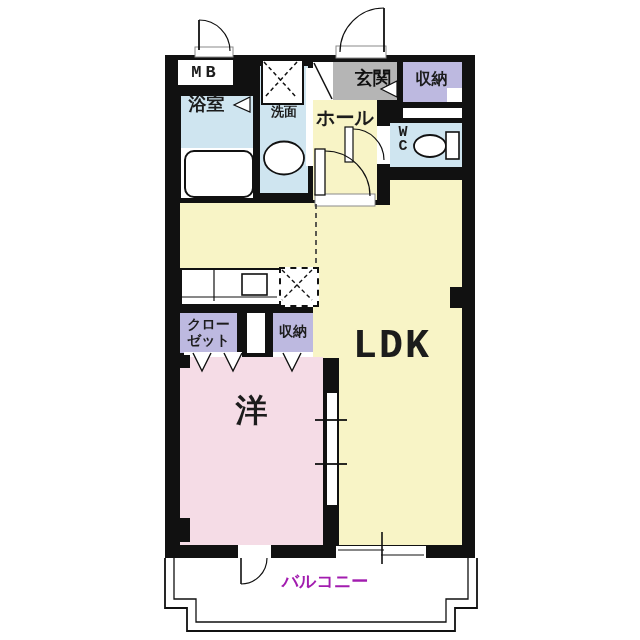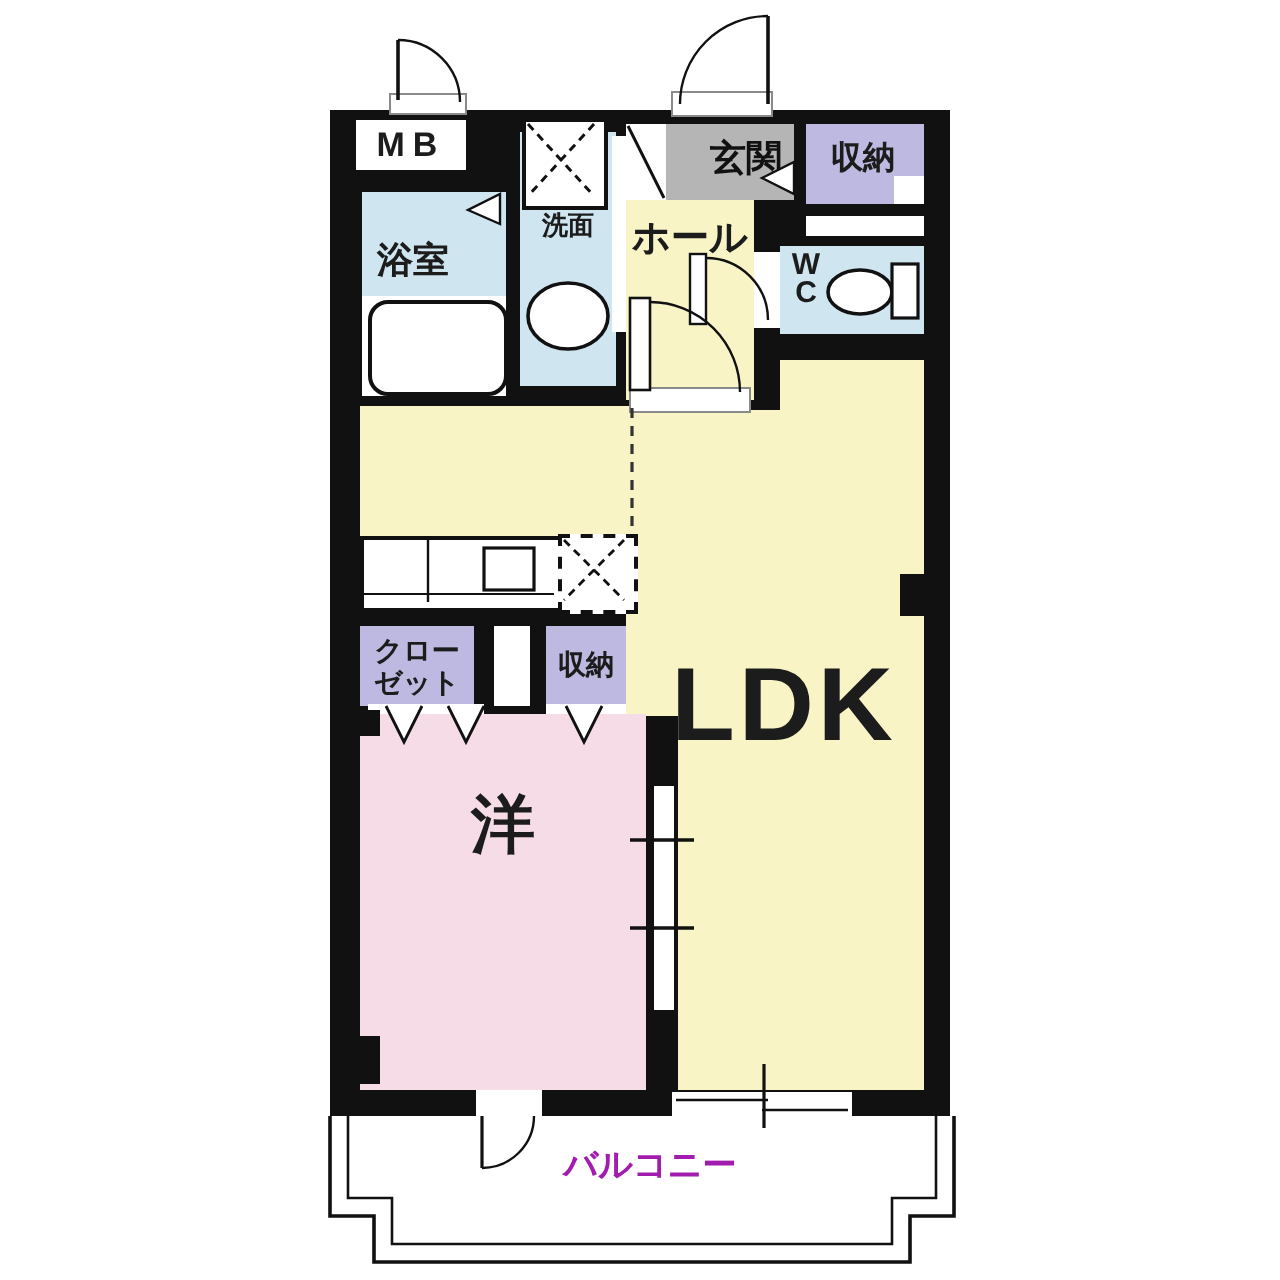--- a/index.html
+++ b/index.html
@@ -1,18 +1,18 @@
 <!DOCTYPE html>
 <html><head>
 <meta charset="utf-8">
 <style>
   html,body{margin:0;padding:0;background:#ffffff;}
   #plan{
     position:relative;width:640px;height:640px;background:#ffffff;overflow:hidden;
-    font-family:Liberation Sans, sans-serif;
+    font-family:Liberation Mono, monospace;
   }
   .abs{position:absolute;}
   .wall{background:#111111;}
   .yellow{background:#f8f4c6;}
   .blue{background:#cfe5f0;}
   .lav{background:#bdb9e0;}
   .gray{background:#b5b5b5;}
   .pink{background:#f5dce6;}
   .white{background:#ffffff;}
   .label{
@@ -56,31 +56,31 @@
   <div class="abs wall" style="left:178px;top:355px;width:12px;height:13px;"></div>
   <div class="abs wall" style="left:178px;top:518px;width:12px;height:24px;"></div>
   <div class="abs wall" style="left:450px;top:287px;width:12px;height:21px;"></div>
 
   <div class="fixture" style="left:184px;top:150px;width:66px;height:44px;border:2.5px solid #111;border-radius:10px;"></div>
   <div class="fixture" style="left:261px;top:59px;width:39px;height:42px;border:2px solid #111;"></div>
   <div class="fixture" style="left:180px;top:268px;width:97px;height:34px;border:2px solid #111;"></div>
   <div class="fixture" style="left:279px;top:267px;width:36px;height:36px;border:2px dashed #111;"></div>
 
   <div class="label" style="left:178px;top:60px;width:55px;line-height:25px;font-size:17px;letter-spacing:4px;">MB</div>
-  <div class="label" style="left:181px;top:121px;width:51px;font-size:18px;">浴室</div>
+  <div class="label" style="left:181px;top:96px;width:51px;font-size:18px;">浴室</div>
   <div class="label" style="left:258px;top:106px;width:52px;font-size:13px;">洗面</div>
   <div class="label" style="left:333px;top:70px;width:80px;font-size:18px;color:#111;">玄関</div>
   <div class="label" style="left:403px;top:72px;width:57px;font-size:16px;">収納</div>
   <div class="label" style="left:313px;top:110px;width:64px;font-size:19px;">ホール</div>
   <div class="label" style="left:393px;top:126px;width:20px;font-size:15px;line-height:14px;">
     <div>W</div>
     <div>C</div>
   </div>
   <div class="label" style="left:328px;top:326px;width:128px;">
-    <div style="font-size:52px;letter-spacing:2px;text-align:center;">LDK</div>
+    <div style="font-size:40px;letter-spacing:2px;text-align:center;">LDK</div>
   </div>
   <div class="label" style="left:180px;top:317px;width:57px;font-size:14px;line-height:16px;">
     <div>クロー</div>
     <div>ゼット</div>
   </div>
   <div class="label" style="left:273px;top:325px;width:40px;font-size:14px;">収納</div>
   <div class="label" style="left:180px;top:396px;width:143px;">
     <div style="font-size:32px;">洋</div>
   </div>
   <div class="label" style="left:245px;top:574px;width:160px;font-size:17px;color:#a21caf;">バルコニー</div>

